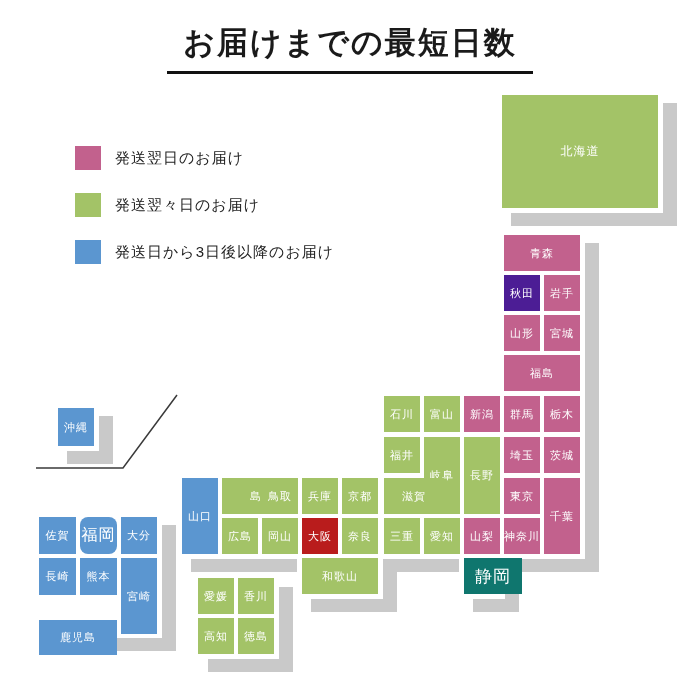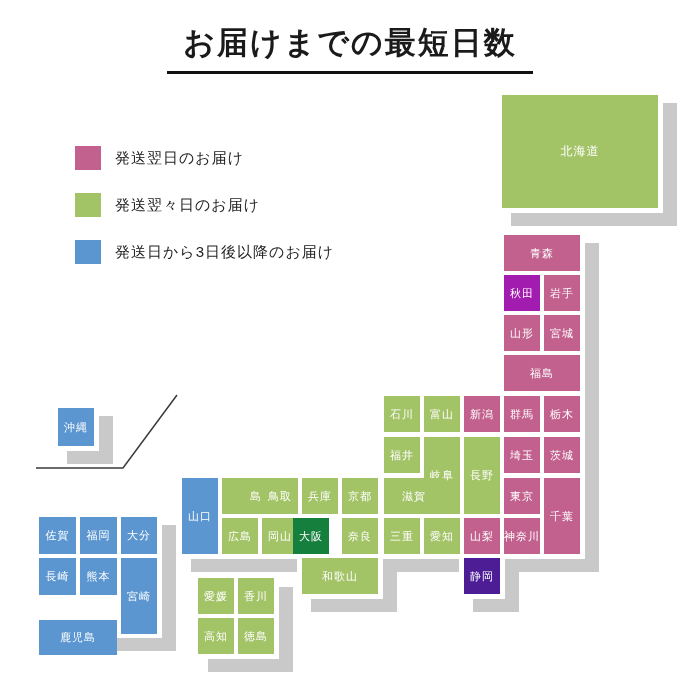--- a/index.html
+++ b/index.html
@@ -66,21 +66,21 @@
         <div class="abs" style="left: 177px; top: 473px; width: 206px; height: 86px; background: rgb(255, 255, 255);"></div>
         <div class="abs" style="left: 297px; top: 552px; width: 86px; height: 47px; background: rgb(255, 255, 255);"></div>
         <div class="abs" style="left: 459px; top: 553px; width: 46px; height: 46px; background: rgb(255, 255, 255);"></div>
         <div class="abs" style="left: 34px; top: 512px; width: 128px; height: 126px; background: rgb(255, 255, 255);"></div>
         <div class="abs" style="left: 194px; top: 574px; width: 85px; height: 85px; background: rgb(255, 255, 255);"></div>
         <div class="abs" style="left: 53px; top: 403px; width: 46px; height: 48px; background: rgb(255, 255, 255);"></div>
       </div>
     <div>
         <div class="pref" style="left: 502px; top: 95px; width: 156px; height: 113px; background: rgb(163, 195, 103); color: rgb(255, 255, 255); font-size: 12px;">北海道</div>
         <div class="pref" style="left: 504px; top: 235px; width: 76px; height: 36px; background: rgb(194, 97, 141); color: rgb(255, 255, 255); font-size: 11px;">青森</div>
-        <div class="pref" style="left: 504px; top: 275px; width: 36px; height: 36px; background: #a21caf; color: rgb(255, 255, 255); font-size: 11px;">秋田</div>
+        <div class="pref" style="left: 504px; top: 275px; width: 36px; height: 36px; background: #4c1d95; color: rgb(255, 255, 255); font-size: 11px;">秋田</div>
         <div class="pref" style="left: 544px; top: 275px; width: 36px; height: 36px; background: rgb(194, 97, 141); color: rgb(255, 255, 255); font-size: 11px;">岩手</div>
         <div class="pref" style="left: 504px; top: 315px; width: 36px; height: 36px; background: rgb(194, 97, 141); color: rgb(255, 255, 255); font-size: 11px;">山形</div>
         <div class="pref" style="left: 544px; top: 315px; width: 36px; height: 36px; background: rgb(194, 97, 141); color: rgb(255, 255, 255); font-size: 11px;">宮城</div>
         <div class="pref" style="left: 504px; top: 355px; width: 76px; height: 36px; background: rgb(194, 97, 141); color: rgb(255, 255, 255); font-size: 11px;">福島</div>
         <div class="pref" style="left: 384px; top: 396px; width: 36px; height: 36px; background: rgb(163, 195, 103); color: rgb(255, 255, 255); font-size: 11px;">石川</div>
         <div class="pref" style="left: 424px; top: 396px; width: 36px; height: 36px; background: rgb(163, 195, 103); color: rgb(255, 255, 255); font-size: 11px;">富山</div>
         <div class="pref" style="left: 464px; top: 396px; width: 36px; height: 36px; background: rgb(194, 97, 141); color: rgb(255, 255, 255); font-size: 11px;">新潟</div>
         <div class="pref" style="left: 504px; top: 396px; width: 36px; height: 36px; background: rgb(194, 97, 141); color: rgb(255, 255, 255); font-size: 11px;">群馬</div>
         <div class="pref" style="left: 544px; top: 396px; width: 36px; height: 36px; background: rgb(194, 97, 141); color: rgb(255, 255, 255); font-size: 11px;">栃木</div>
         <div class="pref" style="left: 384px; top: 437px; width: 36px; height: 36px; background: rgb(163, 195, 103); color: rgb(255, 255, 255); font-size: 11px;">福井</div>
@@ -91,30 +91,30 @@
         <div class="pref" style="left: 182px; top: 478px; width: 36px; height: 76px; background: rgb(91, 150, 208); color: rgb(255, 255, 255); font-size: 11px;">山口</div>
         <div class="pref" style="left: 222px; top: 478px; width: 16px; height: 36px; background: rgb(163, 195, 103); color: rgb(255, 255, 255); font-size: 11px; padding-left: 32px;">島根</div>
         <div class="pref" style="left: 262px; top: 478px; width: 36px; height: 36px; background: rgb(163, 195, 103); color: rgb(255, 255, 255); font-size: 11px;">鳥取</div>
         <div class="pref" style="left: 302px; top: 478px; width: 36px; height: 36px; background: rgb(163, 195, 103); color: rgb(255, 255, 255); font-size: 11px;">兵庫</div>
         <div class="pref" style="left: 342px; top: 478px; width: 36px; height: 36px; background: rgb(163, 195, 103); color: rgb(255, 255, 255); font-size: 11px;">京都</div>
         <div class="pref" style="left: 384px; top: 478px; width: 60px; height: 36px; background: rgb(163, 195, 103); color: rgb(255, 255, 255); font-size: 11px;">滋賀</div>
         <div class="pref" style="left: 504px; top: 478px; width: 36px; height: 36px; background: rgb(194, 97, 141); color: rgb(255, 255, 255); font-size: 11px;">東京</div>
         <div class="pref" style="left: 544px; top: 478px; width: 36px; height: 76px; background: rgb(194, 97, 141); color: rgb(255, 255, 255); font-size: 11px;">千葉</div>
         <div class="pref" style="left: 222px; top: 518px; width: 36px; height: 36px; background: rgb(163, 195, 103); color: rgb(255, 255, 255); font-size: 11px;">広島</div>
         <div class="pref" style="left: 262px; top: 518px; width: 36px; height: 36px; background: rgb(163, 195, 103); color: rgb(255, 255, 255); font-size: 11px;">岡山</div>
-        <div class="pref" style="left: 293px; top: 518px; width: 36px; height: 36px; background: #15803d; color: rgb(255, 255, 255); font-size: 11px;">大阪</div>
+        <div class="pref" style="left: 302px; top: 518px; width: 36px; height: 36px; background: #b91c1c; color: rgb(255, 255, 255); font-size: 11px;">大阪</div>
         <div class="pref" style="left: 342px; top: 518px; width: 36px; height: 36px; background: rgb(163, 195, 103); color: rgb(255, 255, 255); font-size: 11px; text-align: right;">奈良</div>
         <div class="pref" style="left: 384px; top: 518px; width: 36px; height: 36px; background: rgb(163, 195, 103); color: rgb(255, 255, 255); font-size: 11px;">三重</div>
         <div class="pref" style="left: 424px; top: 518px; width: 36px; height: 36px; background: rgb(163, 195, 103); color: rgb(255, 255, 255); font-size: 11px;">愛知</div>
         <div class="pref" style="left: 464px; top: 518px; width: 36px; height: 36px; background: rgb(194, 97, 141); color: rgb(255, 255, 255); font-size: 11px;">山梨</div>
         <div class="pref" style="left: 504px; top: 518px; width: 36px; height: 36px; background: rgb(194, 97, 141); color: rgb(255, 255, 255); font-size: 11px;">神奈川</div>
         <div class="pref" style="left: 302px; top: 558px; width: 76px; height: 36px; background: rgb(163, 195, 103); color: rgb(255, 255, 255); font-size: 11px;">和歌山</div>
-        <div class="pref" style="left: 464px; top: 558px; width: 36px; height: 36px; background: #4c1d95; color: rgb(255, 255, 255); font-size: 11px;">静岡</div>
+        <div class="pref" style="left: 464px; top: 558px; width: 58px; height: 36px; background: #0f766e; color: rgb(255, 255, 255); font-size: 17px;">静岡</div>
         <div class="pref" style="left: 39px; top: 517px; width: 37px; height: 37px; background: rgb(91, 150, 208); color: rgb(255, 255, 255); font-size: 11px;">佐賀</div>
-        <div class="pref" style="left: 80px; top: 517px; width: 37px; height: 37px; background: rgb(91, 150, 208); color: rgb(255, 255, 255); font-size: 11px;">福岡</div>
+        <div class="pref" style="left: 80px; top: 517px; width: 37px; height: 37px; background: rgb(91, 150, 208); color: rgb(255, 255, 255); font-size: 16px; border-radius: 8px;">福岡</div>
         <div class="pref" style="left: 121px; top: 517px; width: 36px; height: 37px; background: rgb(91, 150, 208); color: rgb(255, 255, 255); font-size: 11px;">大分</div>
         <div class="pref" style="left: 39px; top: 558px; width: 37px; height: 37px; background: rgb(91, 150, 208); color: rgb(255, 255, 255); font-size: 11px;">長崎</div>
         <div class="pref" style="left: 80px; top: 558px; width: 37px; height: 37px; background: rgb(91, 150, 208); color: rgb(255, 255, 255); font-size: 11px;">熊本</div>
         <div class="pref" style="left: 121px; top: 558px; width: 36px; height: 76px; background: rgb(91, 150, 208); color: rgb(255, 255, 255); font-size: 11px;">宮崎</div>
         <div class="pref" style="left: 39px; top: 599px; width: 78px; height: 35px; background: rgb(91, 150, 208); color: rgb(255, 255, 255); font-size: 11px; margin-top: 21px;">鹿児島</div>
         <div class="pref" style="left: 198px; top: 578px; width: 36px; height: 36px; background: rgb(163, 195, 103); color: rgb(255, 255, 255); font-size: 11px;">愛媛</div>
         <div class="pref" style="left: 238px; top: 578px; width: 36px; height: 36px; background: rgb(163, 195, 103); color: rgb(255, 255, 255); font-size: 11px;">香川</div>
         <div class="pref" style="left: 198px; top: 618px; width: 36px; height: 36px; background: rgb(163, 195, 103); color: rgb(255, 255, 255); font-size: 11px;">高知</div>
         <div class="pref" style="left: 238px; top: 618px; width: 36px; height: 36px; background: rgb(163, 195, 103); color: rgb(255, 255, 255); font-size: 11px;">徳島</div>
         <div class="pref" style="left: 58px; top: 408px; width: 36px; height: 38px; background: rgb(91, 150, 208); color: rgb(255, 255, 255); font-size: 11px;">沖縄</div>

